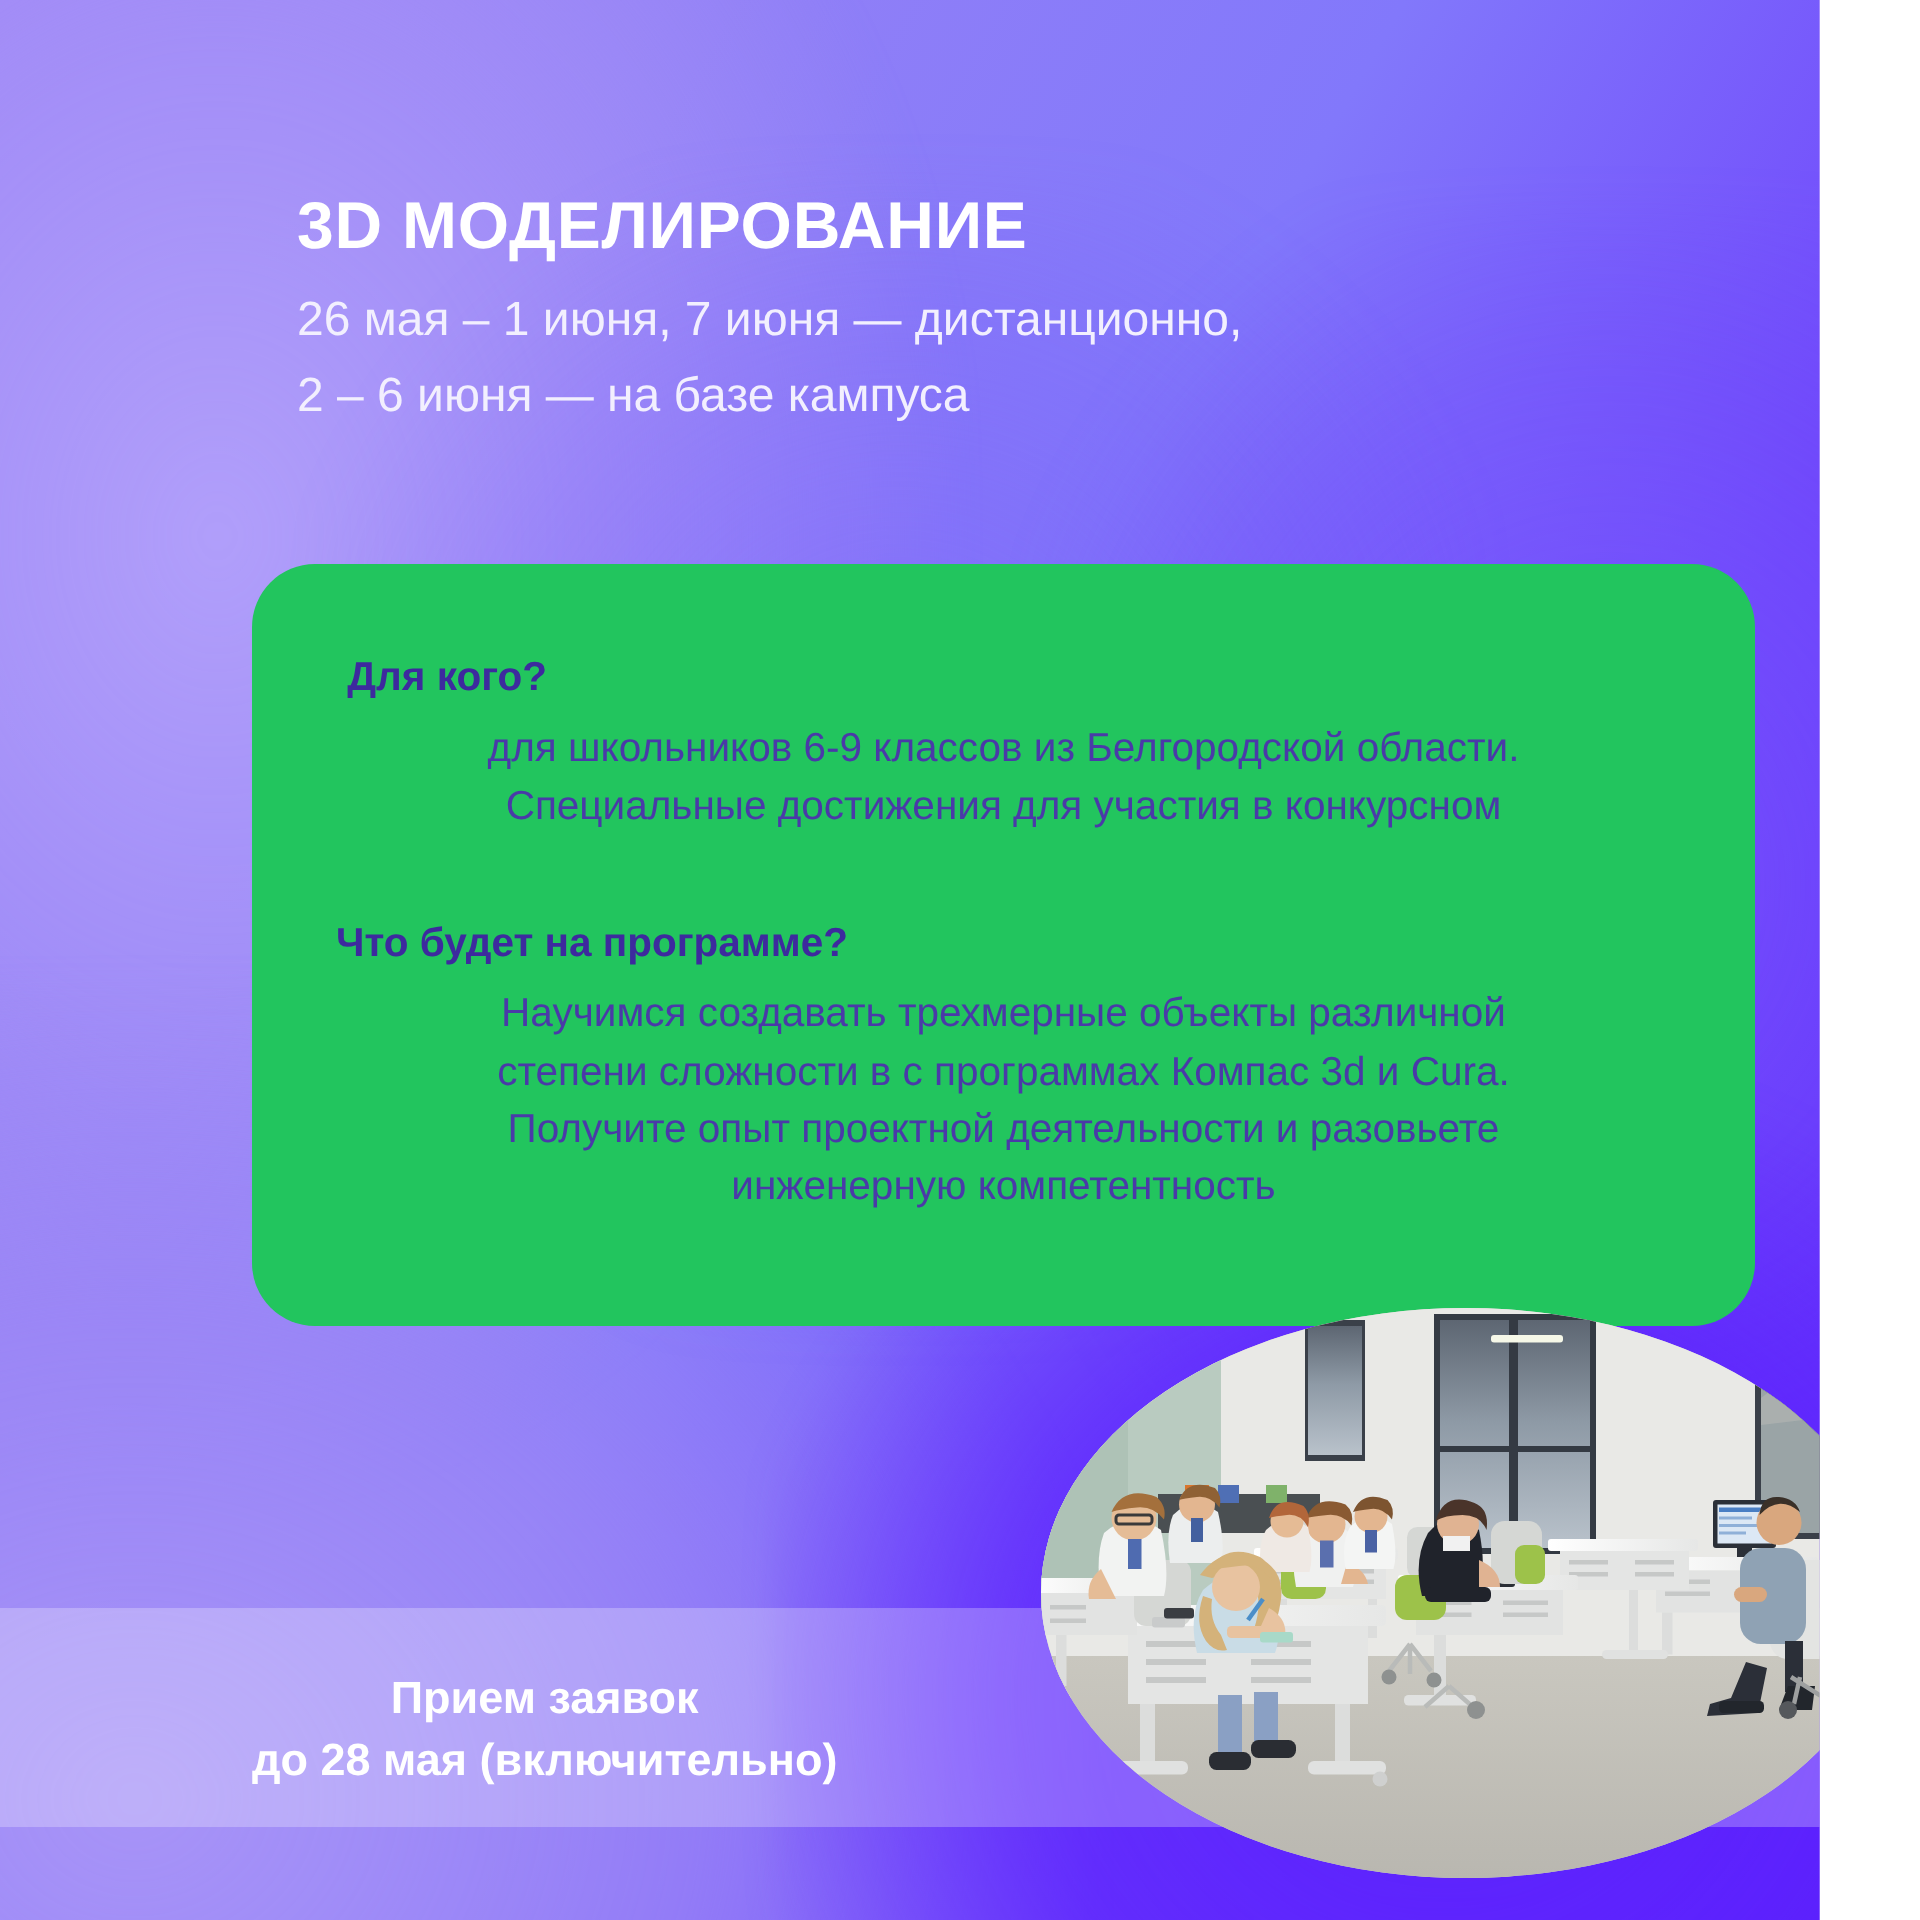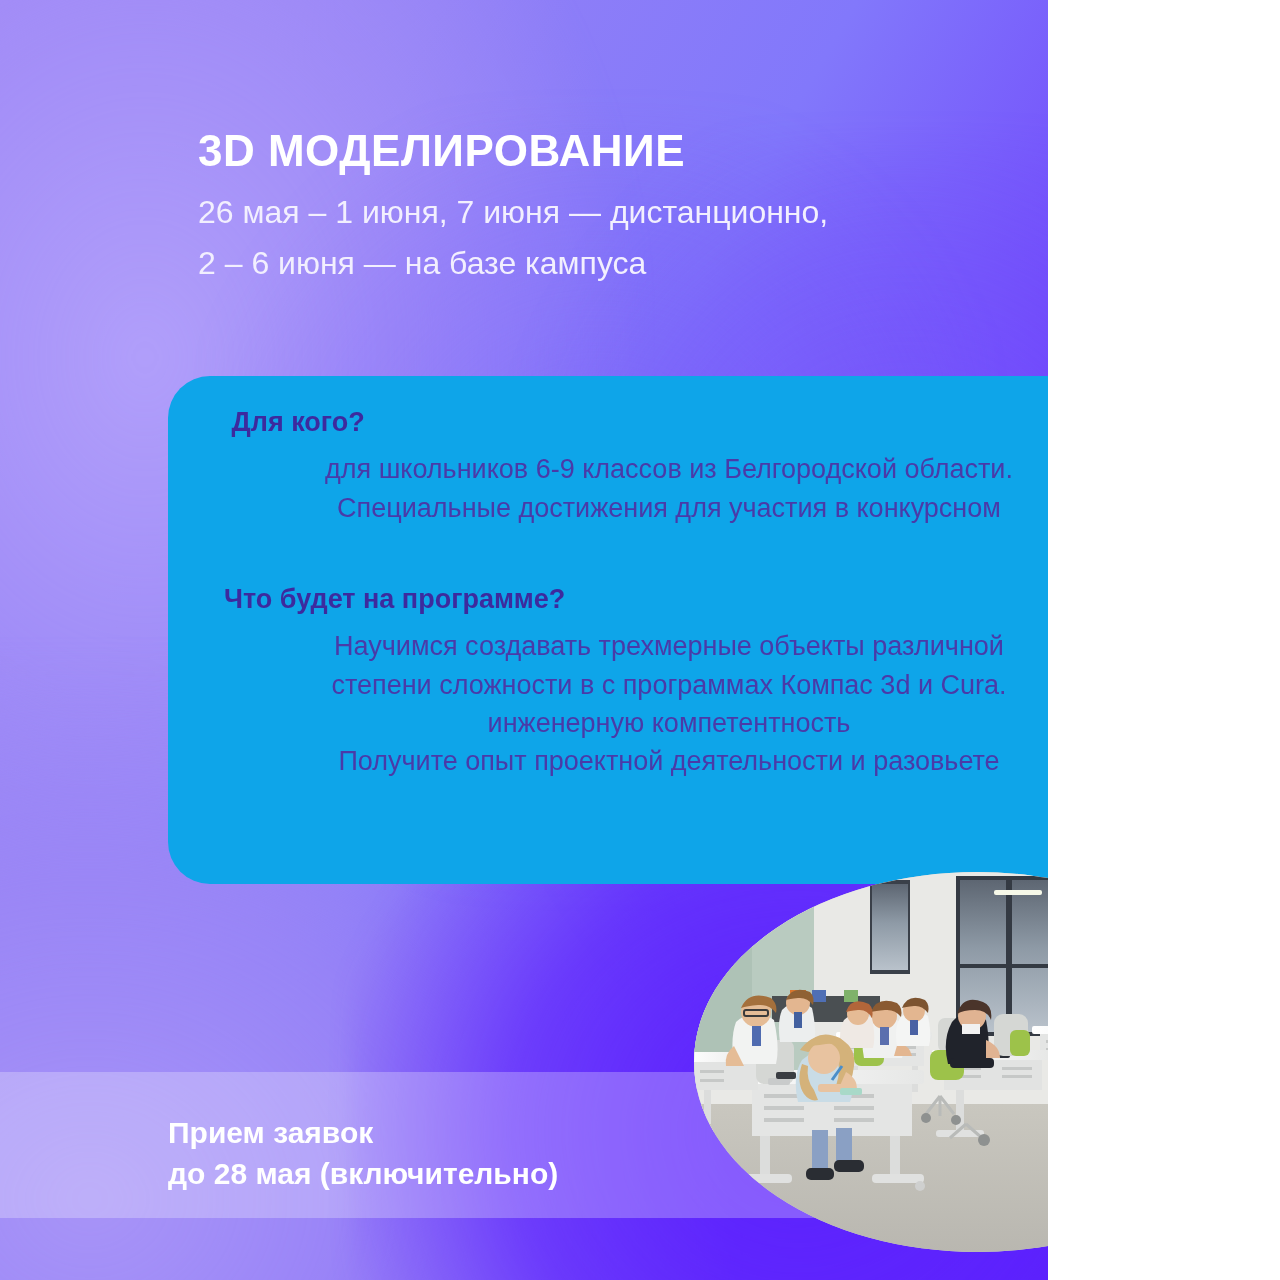--- a/index.html
+++ b/index.html
@@ -8,21 +8,21 @@
   }
   body {
     width: 1280px;
     height: 1280px;
     font-family: "Liberation Sans", sans-serif;
     overflow: hidden;
   }
 
   .poster {
     position: relative;
-    width: 1048px;
+    width: 1213px;
     height: 1280px;
     overflow: hidden;
     background: #6f3cfb;
   }
 
   
   .bg-base {
     position: absolute;
     inset: 0;
     background:
@@ -100,24 +100,24 @@
   }
   .poster-dates div { white-space: nowrap; }
 
   
   .info-card {
     position: absolute;
     left: 168px;
     top: 376px;
     width: 1002px;
     height: 508px;
-    background: #0ea5e9;
+    background: #22c55e;
     border-radius: 42px;
     box-sizing: border-box;
-    padding: 30px 56px 40px 56px;
+    padding: 59px 56px 40px 56px;
   }
   .section + .section { margin-top: 56px; }
   .section-heading {
     margin: 0 0 12px 0;
     font-size: 27px;
     font-weight: 700;
     color: #3d2a9e;
     line-height: 1.2;
     white-space: pre;
   }
@@ -141,21 +141,21 @@
   }
   .footer-text {
     position: absolute;
     left: 168px;
     top: 1112px;
     font-size: 30px;
     font-weight: 700;
     color: #ffffff;
     line-height: 1.38;
   }
-  .footer-text div { white-space: nowrap; }
+  .footer-text div { white-space: nowrap; text-align: center; }
 
   
   .photo-ellipse {
     position: absolute;
     left: 694px;
     top: 872px;
     width: 566px;
     height: 380px;
     border-radius: 50%;
     overflow: hidden;
@@ -191,22 +191,22 @@
         <div>для школьников 6-9 классов из Белгородской области.</div>
         <div>Специальные достижения для участия в конкурсном</div>
       </div>
     </div>
 
     <div class="section">
       <h2 class="section-heading">Что будет на программе?</h2>
       <div class="section-body">
         <div>Научимся создавать трехмерные объекты различной</div>
         <div>степени сложности в с программах Компас 3d и Cura.</div>
+        <div>Получите опыт проектной деятельности и разовьете</div>
         <div>инженерную компетентность</div>
-        <div>Получите опыт проектной деятельности и разовьете</div>
       </div>
     </div>
 
   </div>
 
   <div class="footer-band"></div>
   <div class="footer-text">
     <div>Прием заявок</div>
     <div>до 28 мая (включительно)</div>
   </div>

